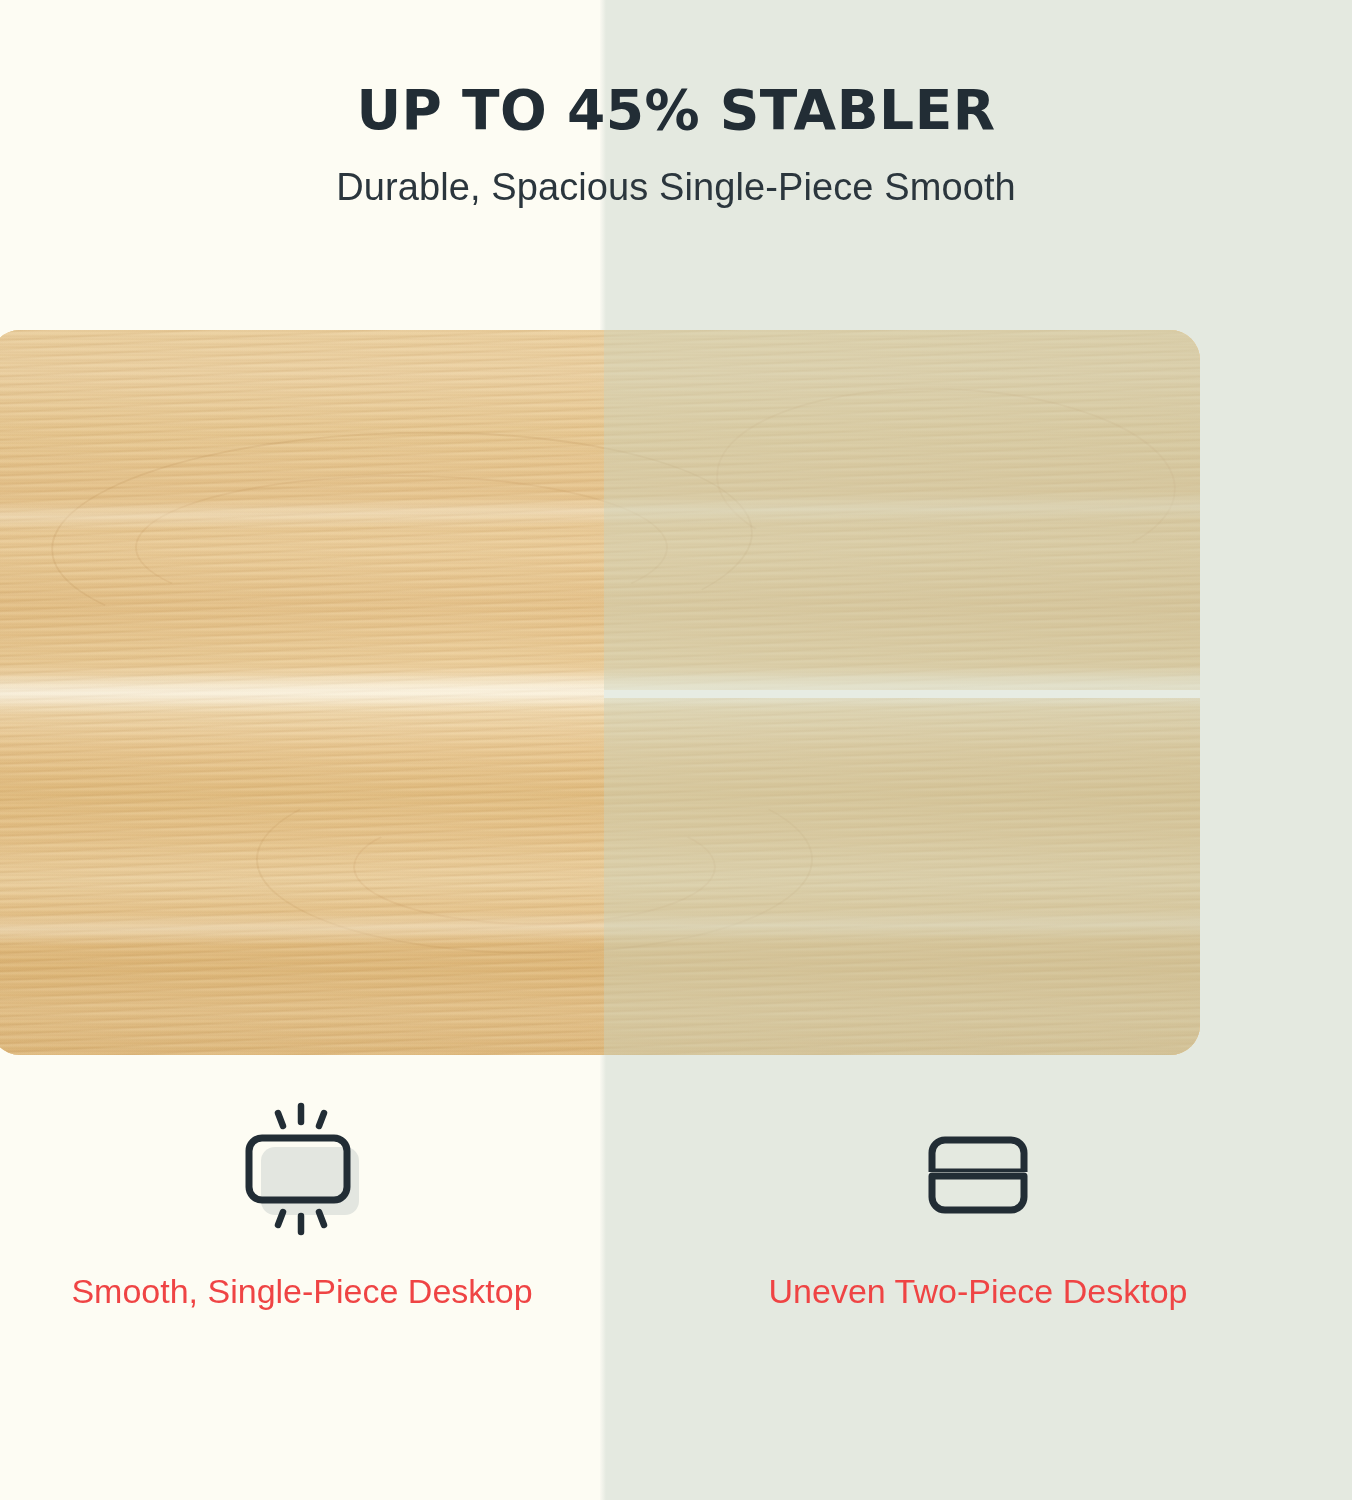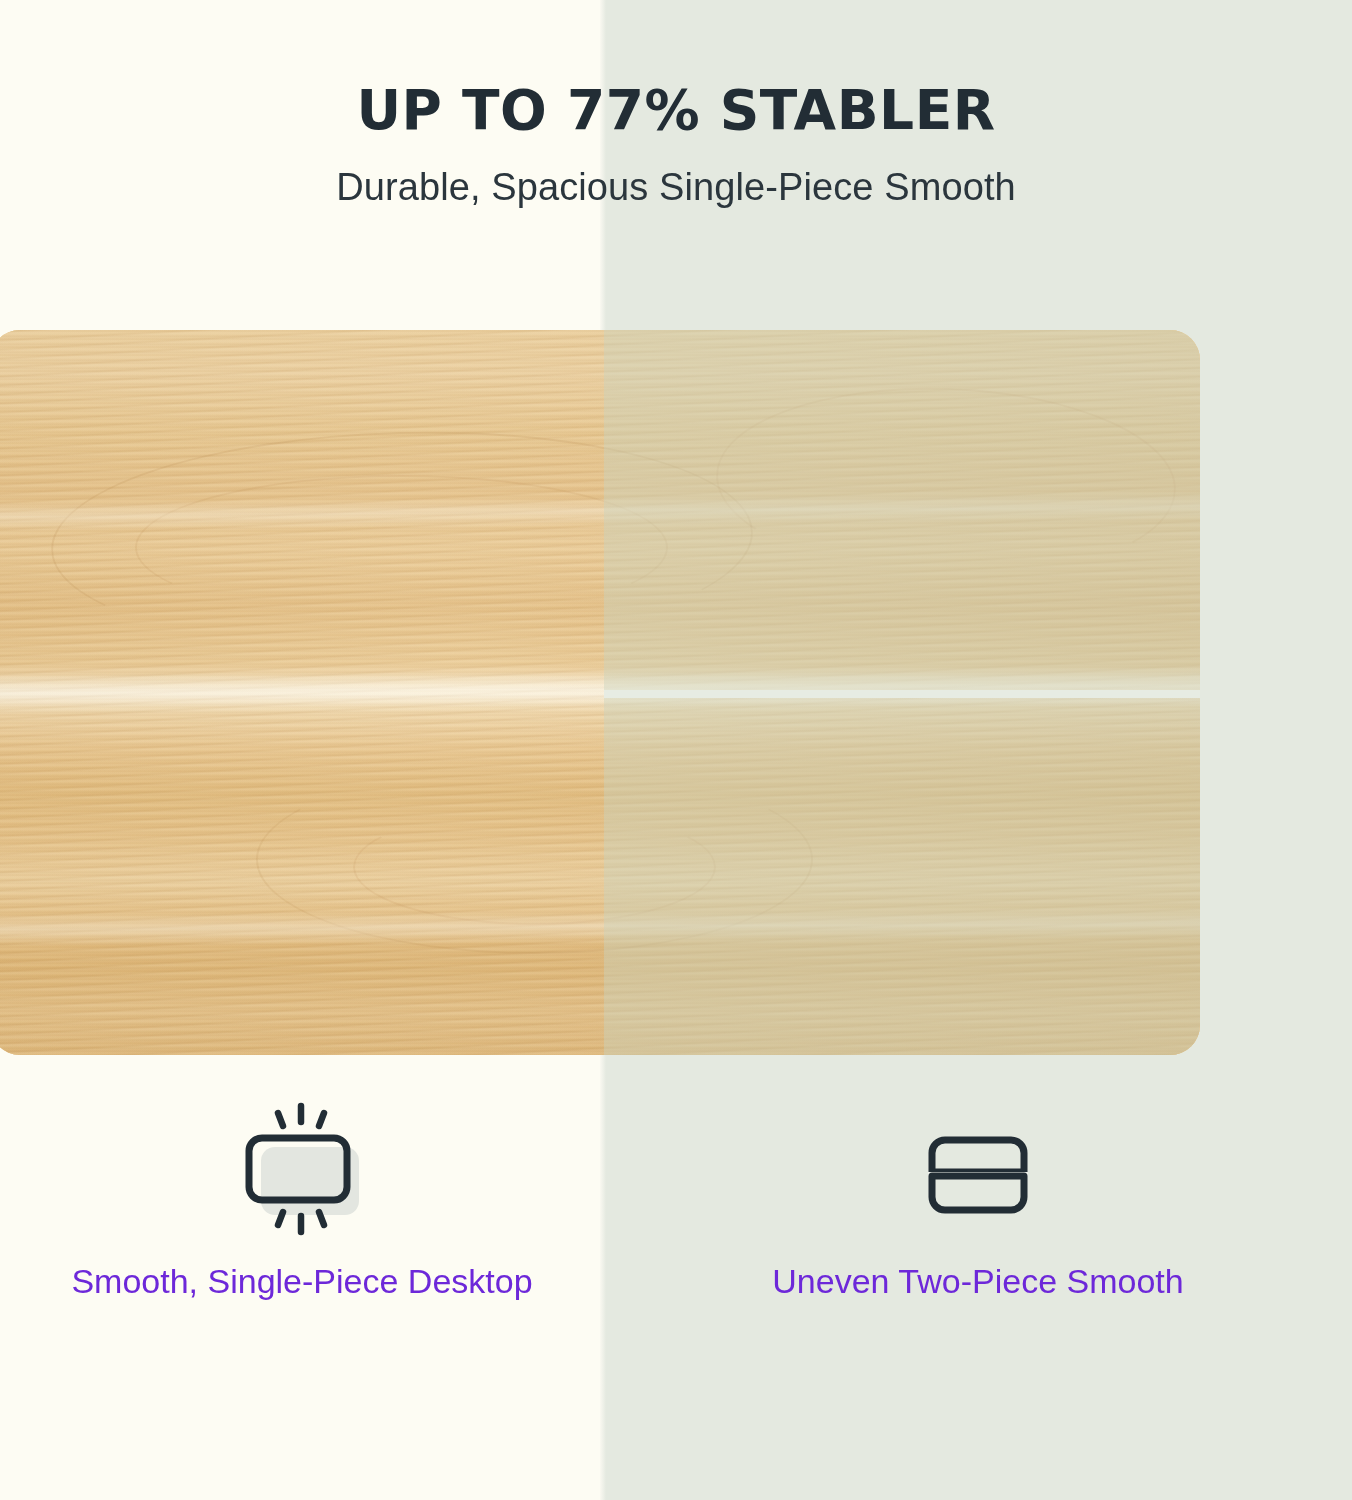--- a/index.html
+++ b/index.html
@@ -215,40 +215,41 @@
   }
   .col {
     width:604px;
     display:flex; flex-direction:column; align-items:center;
   }
   .col.right { width:748px; }
 
   .icon-box { height:170px; display:flex; align-items:center; justify-content:center; }
 
   .caption {
+    margin-top:10px;
     font-family:"Liberation Sans", sans-serif;
     font-size:34px;
     font-weight:300;
     line-height:1.28;
-    color:#6d28d9;
+    color:#ef4444;
     text-align:right;
     max-width:480px;
   }
 </style>
 </head>
 <body>
 
 <div id="stage">
 
   <div class="bg-left"></div>
   <div class="bg-right"></div>
   <div class="bg-seam"></div>
 
   <div class="header">
-    <div class="headline">UP TO 77% STABLER</div>
+    <div class="headline">UP TO 45% STABLER</div>
     <div class="subhead">Durable, Spacious Single-Piece Smooth</div>
   </div>
 
   <div class="desk-wrap">
     <div class="desk">
       <div class="wood-base"></div>
       <div class="wood-grain"></div>
       <div class="wood-grain2"></div>
       <div class="wood-arc-a"></div>
       <div class="wood-arc-b"></div>
@@ -295,18 +296,18 @@
       <div class="icon-box">
         <svg width="130" height="110" viewBox="0 0 130 110">
 
           <path d="M19 52 L19 33 A13 13 0 0 1 32 20 L98 20 A13 13 0 0 1 111 33 L111 52 Z" fill="none" stroke="#222D35" stroke-width="7" stroke-linejoin="round"></path>
 
           <rect x="15" y="52" width="100" height="4" fill="#EEF1EB"></rect>
 
           <path d="M19 56 L19 77 A13 13 0 0 0 32 90 L98 90 A13 13 0 0 0 111 77 L111 56 Z" fill="none" stroke="#222D35" stroke-width="7" stroke-linejoin="round"></path>
         </svg>
       </div>
-      <div class="caption">Uneven Two-Piece Smooth</div>
+      <div class="caption">Uneven Two-Piece Desktop</div>
     </div>
 
   </div>
 
 </div>
 
 </body></html>

